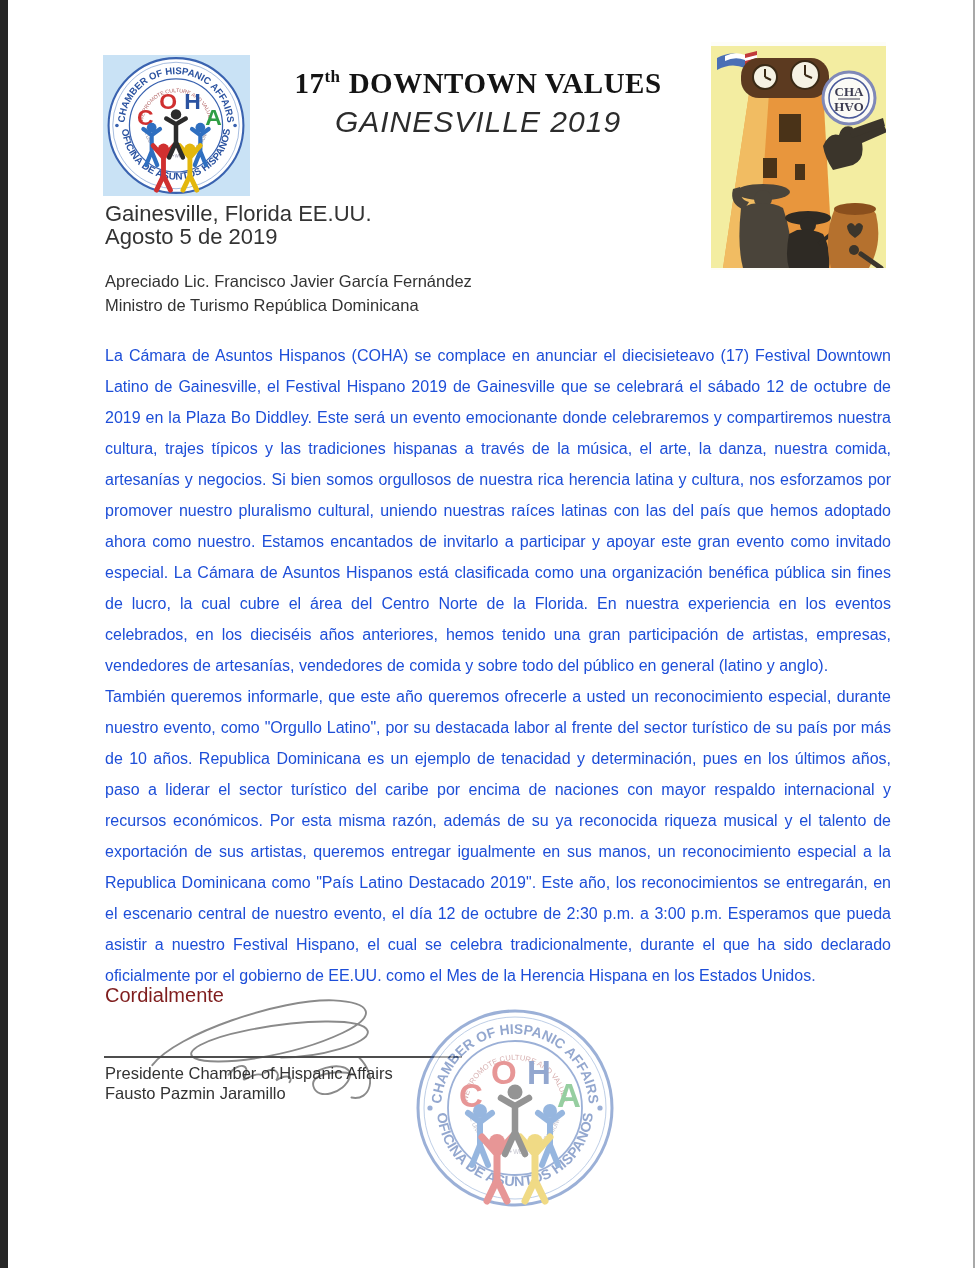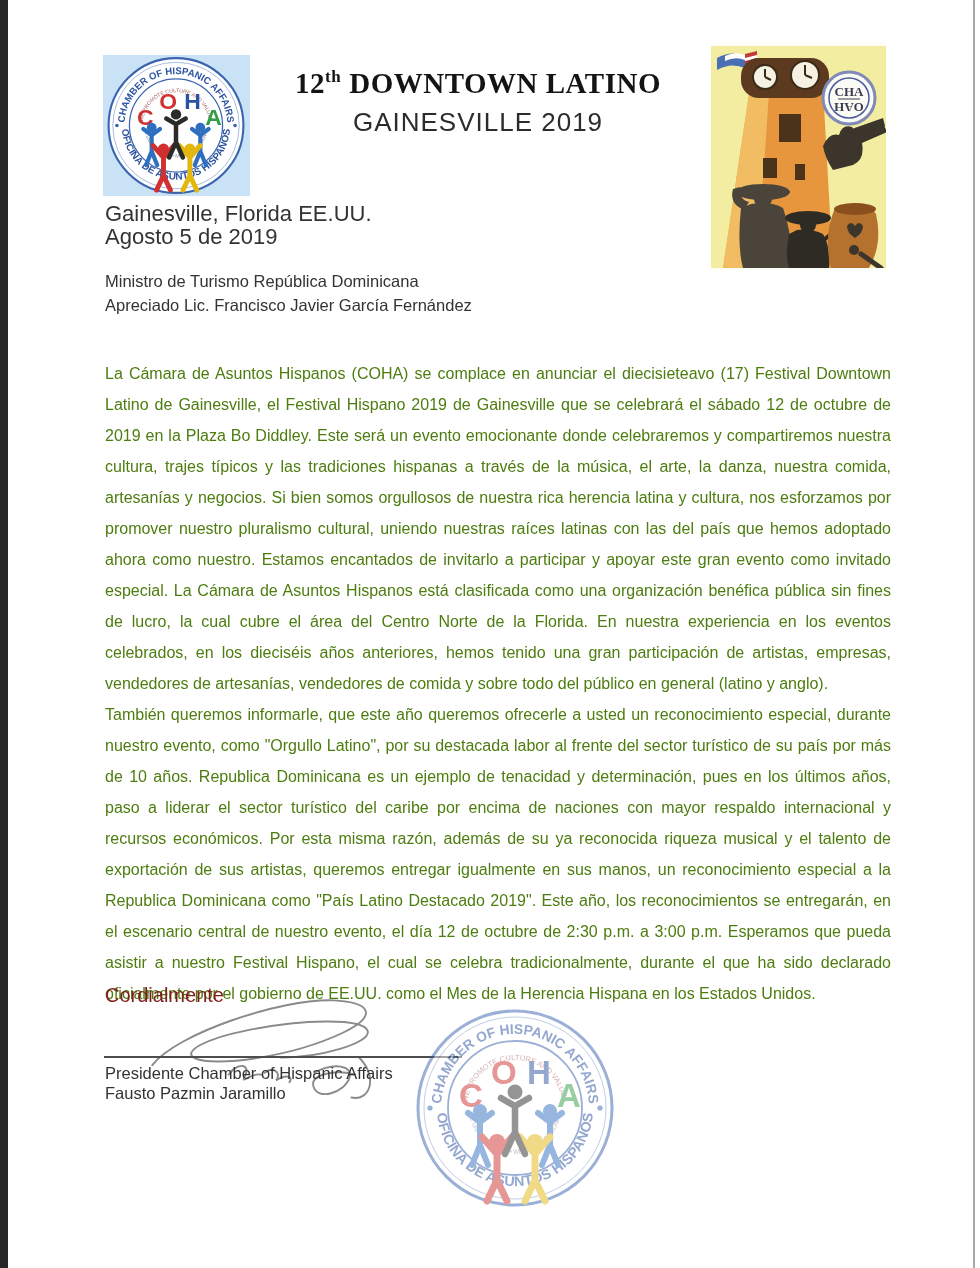--- a/index.html
+++ b/index.html
@@ -10,31 +10,31 @@
   }
   .edge-left{position:absolute;left:0;top:0;width:8px;height:100%;background:#262626;}
   .edge-right{position:absolute;left:973px;top:0;width:2px;height:100%;background:#a8a8a8;}
 
   
   .logo-box{position:absolute;left:103px;top:55px;width:147px;height:141px;background:#c9e2f5;}
   .logo-box svg{position:absolute;left:3px;top:1px;width:140px;height:139px;}
 
   .title{position:absolute;left:250px;top:64px;width:456px;text-align:center;color:#141414;}
   .title .serif-line{font-family:"Liberation Serif", serif;font-weight:bold;font-size:29px;line-height:38px;letter-spacing:.5px;}
-  .title .sans-line{font-family:"Liberation Sans", sans-serif;font-weight:400;font-size:26px;line-height:40px;color:#2c2c2c;letter-spacing:1px;}
+  .title .sans-line{font-family:"Liberation Sans", sans-serif;font-weight:400;font-size:30px;line-height:40px;color:#2c2c2c;letter-spacing:1px;font-style:italic;}
   .title sup{font-size:17px;vertical-align:super;line-height:0;}
   .title .gap{margin-left:.28em;}
 
   .poster{position:absolute;left:711px;top:42px;width:175px;height:228px;background:#fdfdf8;}
   .poster svg{position:absolute;left:0;top:4px;width:175px;height:222px;}
 
   
   .dateline{position:absolute;left:105px;top:202px;font-size:22px;line-height:23px;color:#333;}
   .recipient{position:absolute;left:105px;top:269px;font-size:16.5px;line-height:24px;color:#333;}
-  .body-text{position:absolute;left:105px;top:358px;width:786px;font-size:16px;line-height:31px;text-align:justify;color:#4d7c0f;}
+  .body-text{position:absolute;left:105px;top:340px;width:786px;font-size:16px;line-height:31px;text-align:justify;color:#1d4ed8;}
   .body-text p{margin:0;}
   .body-text p + p{}
 
   .closing{position:absolute;left:105px;top:984px;font-size:20px;color:#7f1d1d;}
   .signature-svg{position:absolute;left:138px;top:990px;width:324px;height:116px;}
   .sig-line{position:absolute;left:104px;top:1056px;width:358px;height:2px;background:#4d4d4d;}
   .signer{position:absolute;left:105px;top:1064px;font-size:16.5px;line-height:19.5px;color:#333;}
 
   .watermark{position:absolute;left:415px;top:1008px;width:200px;height:200px;opacity:.5;}
   .watermark svg{width:100%;height:100%;}
@@ -104,21 +104,21 @@
   <div class="edge-left"></div>
   <div class="edge-right"></div>
 
   <div class="logo-box">
     <svg viewBox="0 0 200 200">
         <use href="#coha-seal" xlink:href="#coha-seal"></use>
       </svg>
   </div>
 
   <div class="title">
-    <div class="serif-line"><span>12</span><sup>th</sup><span class="gap">DOWNTOWN LATINO</span></div>
+    <div class="serif-line"><span>17</span><sup>th</sup><span class="gap">DOWNTOWN VALUES</span></div>
     <div class="sans-line">GAINESVILLE 2019</div>
   </div>
 
   <div class="poster">
     <svg viewBox="0 0 175 222">
       <rect x="0" y="0" width="175" height="222" fill="#f3eda1"></rect>
 
       <g>
         <path d="M 6,12 Q 20,4 34,10 L 34,22 Q 20,16 6,24 Z" fill="#4a6fb5"></path>
         <path d="M 14,10 Q 24,5 34,9 L 34,14 Q 24,10 14,15 Z" fill="#ffffff"></path>
@@ -166,22 +166,22 @@
       </g>
     </svg>
   </div>
 
   <div class="dateline">
     <div>Gainesville, Florida EE.UU.</div>
     <div>Agosto 5 de 2019</div>
   </div>
 
   <div class="recipient">
+    <div>Apreciado Lic. Francisco Javier García Fernández</div>
     <div>Ministro de Turismo República Dominicana</div>
-    <div>Apreciado Lic. Francisco Javier García Fernández</div>
   </div>
 
   <div class="body-text">
     <p>La Cámara de Asuntos Hispanos (COHA) se complace en anunciar el diecisieteavo (17) Festival Downtown Latino de Gainesville, el Festival Hispano 2019 de Gainesville que se celebrará el sábado 12 de octubre de 2019 en la Plaza Bo Diddley. Este será un evento emocionante donde celebraremos y compartiremos nuestra cultura, trajes típicos y las tradiciones hispanas a través de la música, el arte, la danza, nuestra comida, artesanías y negocios. Si bien somos orgullosos de nuestra rica herencia latina y cultura, nos esforzamos por promover nuestro pluralismo cultural, uniendo nuestras raíces latinas con las del país que hemos adoptado ahora como nuestro. Estamos encantados de invitarlo a participar y apoyar este gran evento como invitado especial. La Cámara de Asuntos Hispanos está clasificada como una organización benéfica pública sin fines de lucro, la cual cubre el área del Centro Norte de la Florida. En nuestra experiencia en los eventos celebrados, en los dieciséis años anteriores, hemos tenido una gran participación de artistas, empresas, vendedores de artesanías, vendedores de comida y sobre todo del público en general (latino y anglo).</p>
     <p>También queremos informarle, que este año queremos ofrecerle a usted un reconocimiento especial, durante nuestro evento, como "Orgullo Latino", por su destacada labor al frente del sector turístico de su país por más de 10 años. Republica Dominicana es un ejemplo de tenacidad y determinación, pues en los últimos años, paso a liderar el sector turístico del caribe por encima de naciones con mayor respaldo internacional y recursos económicos. Por esta misma razón, además de su ya reconocida riqueza musical y el talento de exportación de sus artistas, queremos entregar igualmente en sus manos, un reconocimiento especial a la Republica Dominicana como "País Latino Destacado 2019". Este año, los reconocimientos se entregarán, en el escenario central de nuestro evento, el día 12 de octubre de 2:30 p.m. a 3:00 p.m. Esperamos que pueda asistir a nuestro Festival Hispano, el cual se celebra tradicionalmente, durante el que ha sido declarado oficialmente por el gobierno de EE.UU. como el Mes de la Herencia Hispana en los Estados Unidos.</p>
   </div>
 
   <div class="closing">Cordialmente</div>
 
   <svg class="signature-svg" viewBox="0 0 340 120">

